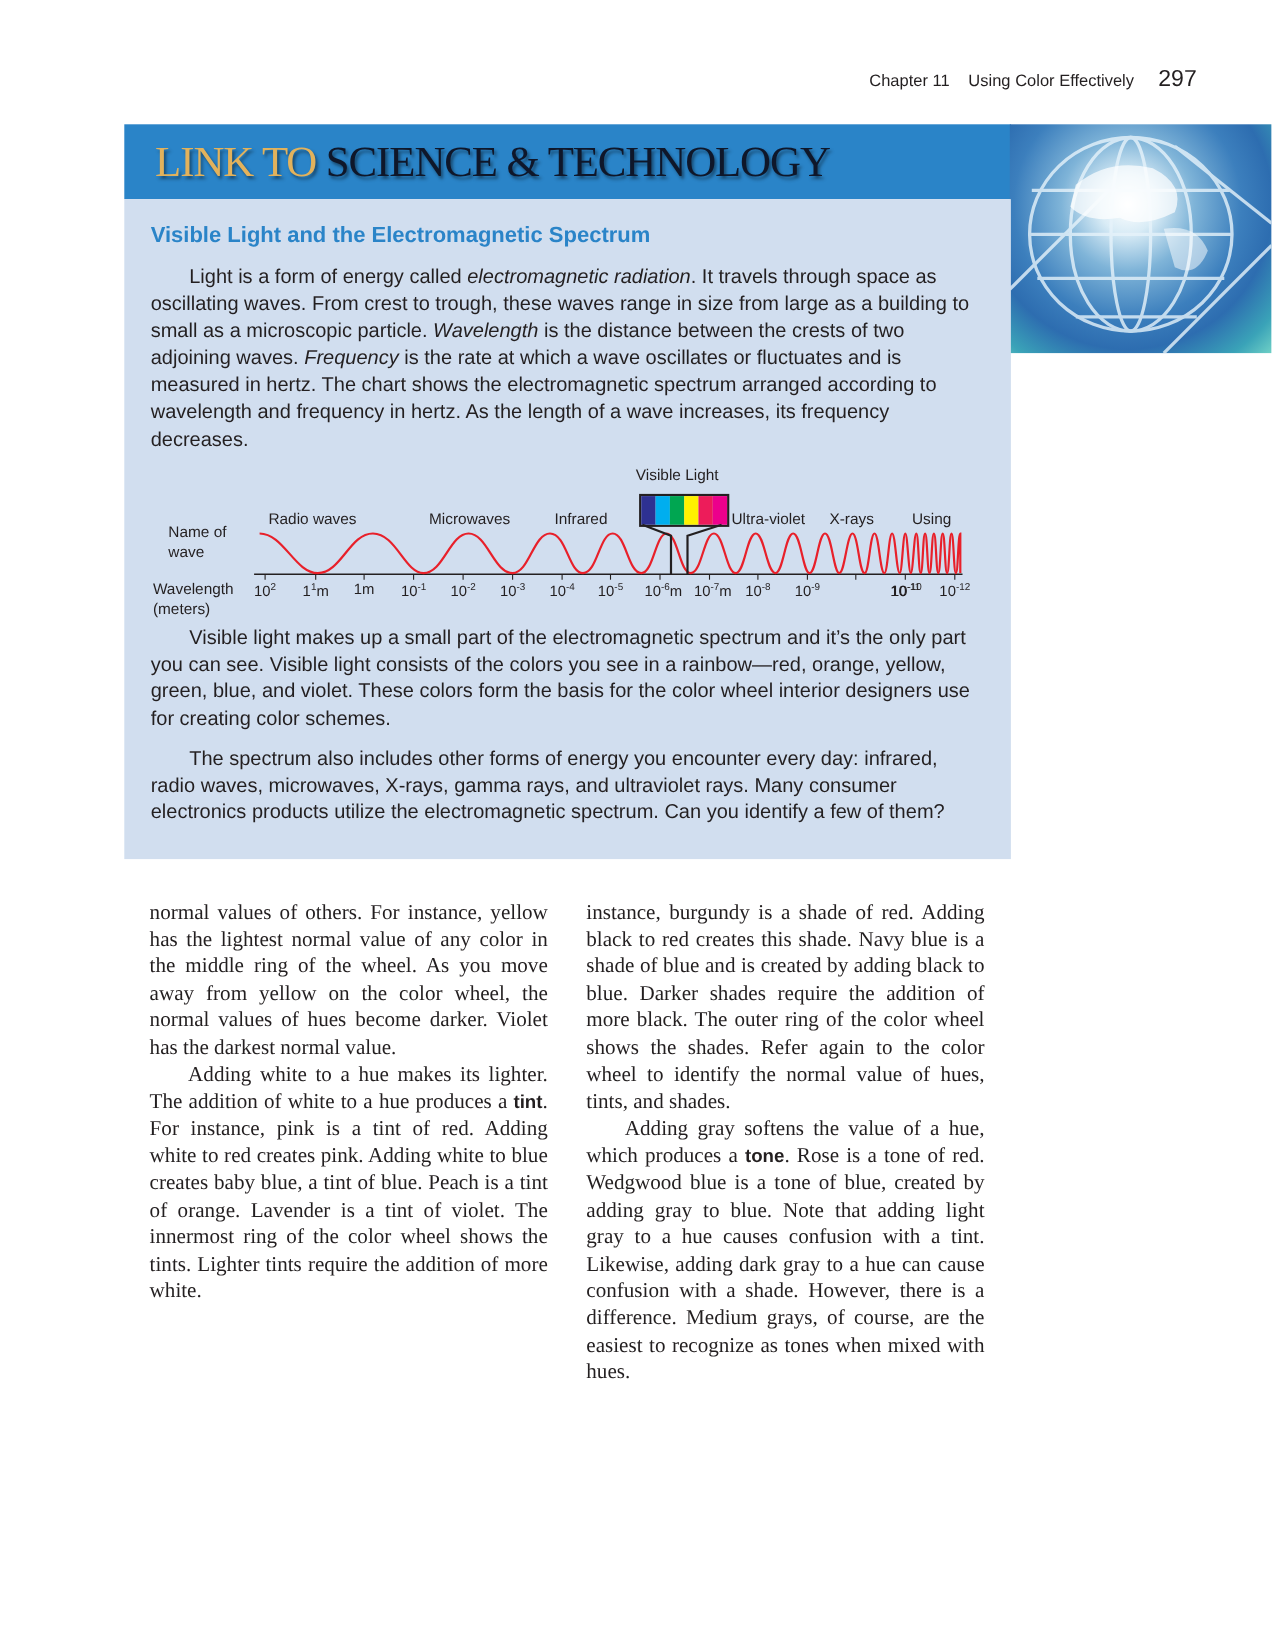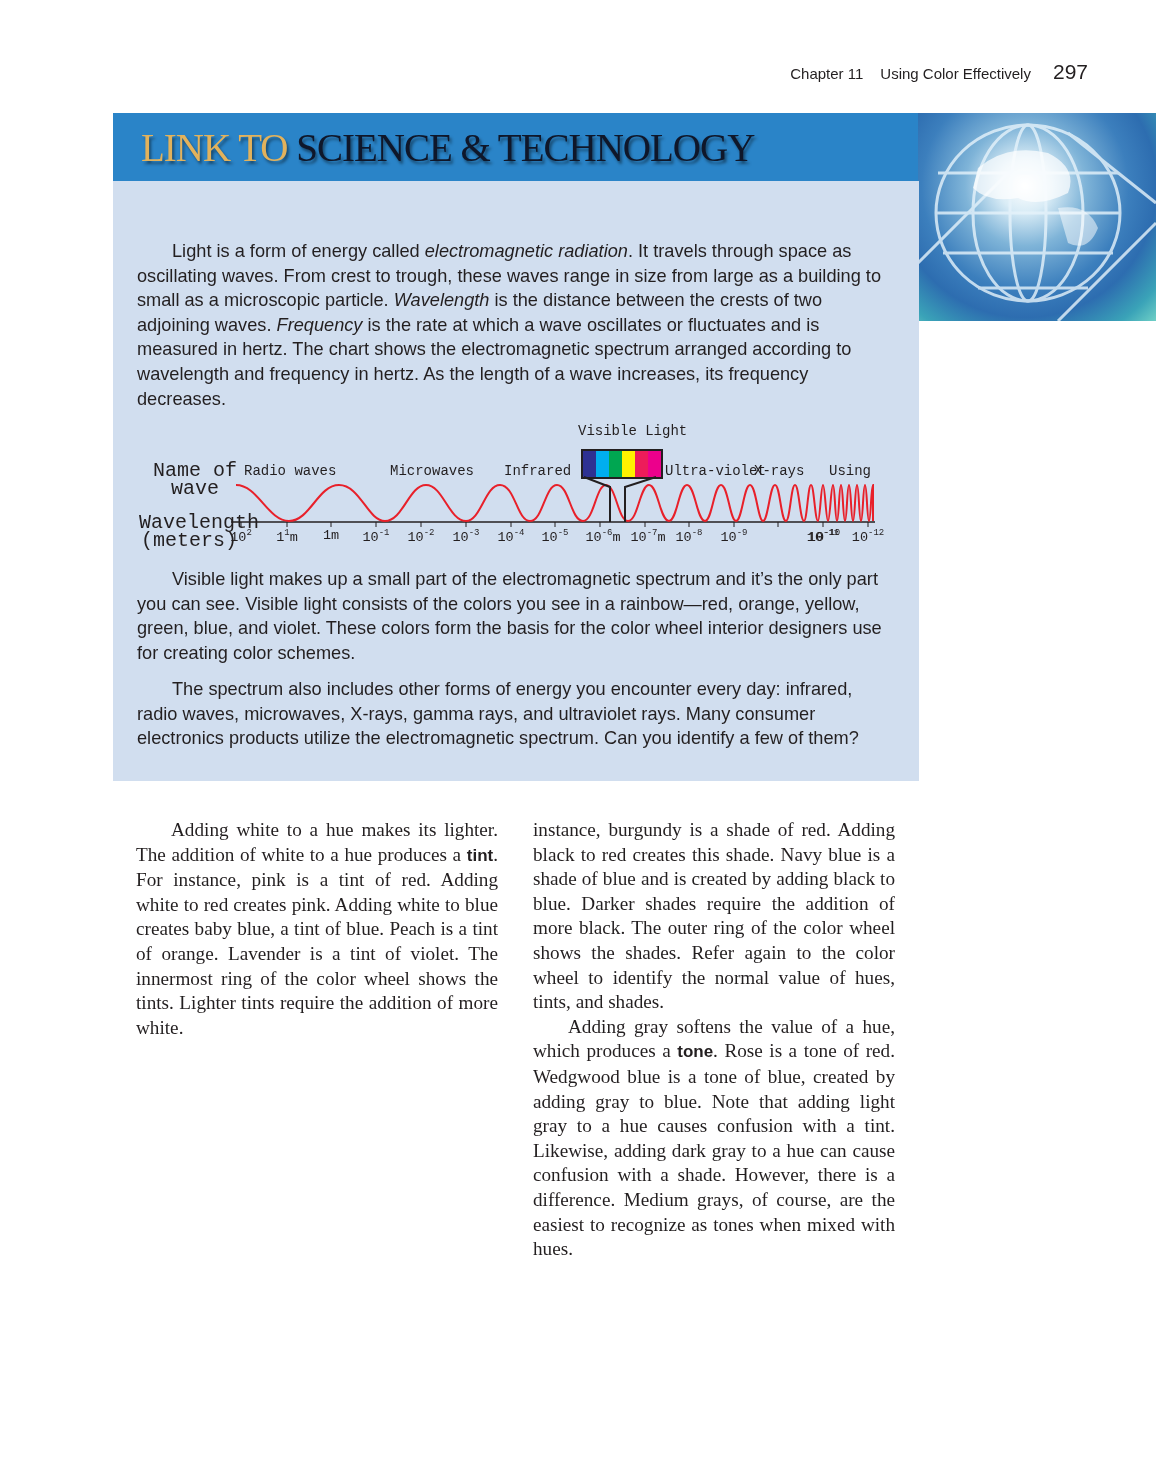--- a/index.html
+++ b/index.html
@@ -19,23 +19,23 @@
   .globe svg { position:absolute; left:0; top:0; }
 
   .feature-body { position:absolute; left:113px; top:181px; width:806px; height:600px; background:#d1deef; }
   .feature-subhead { position:absolute; left:24px; top:22px; font-size:20px; font-weight:bold; color:#2a84c8; }
   .fb-para { position:absolute; left:24px; width:760px; font-size:18.2px; line-height:24.6px; color:#231f20; text-indent:35px; margin:0; }
   .fb-para i { font-style:italic; }
   .p1 { top:58px; }
   .p2 { top:386px; }
   .p3 { top:496px; }
 
-  .spectrum { position:absolute; left:0; top:240px; width:806px; height:140px;font-family:Liberation Mono, monospace; }
+  .spectrum { position:absolute; left:0; top:240px; width:806px; height:140px; }
   .spectrum .lbl { position:absolute; font-size:14px; color:#231f20; white-space:nowrap; }
-  .spectrum .row-lbl { position:absolute; font-size:20px; text-align:center; line-height:18px; }
+  .spectrum .row-lbl { position:absolute; font-size:14px; text-align:left; line-height:18px;margin-top:12px; }
   .spectrum .tick { position:absolute; font-size:13.5px; white-space:nowrap; transform:translateX(-50%); }
   .spectrum .tick sup { font-size:9px; vertical-align:6px; }
   .spectrum .vis-box { position:absolute; left:468px; top:28px; width:78px; height:26px; border:2px solid #231f20; display:flex; }
   .spectrum .vis-box span { flex:1; height:100%; }
 
   .body-col { position:absolute; top:818px; width:362px; font-family:"Liberation Serif", serif; font-size:19.2px; line-height:24.6px; color:#231f20; text-align:justify; }
   .body-col p { margin:0; text-indent:35px; }
   .body-col p.cont { text-indent:0; }
   .body-col b { font-family:"Liberation Sans", sans-serif; font-weight:bold; font-size:17px; }
   .col-left { left:136px; }
@@ -70,20 +70,21 @@
       <line x1="0" y1="150" x2="90" y2="60"></line>
       <line x1="140" y1="208" x2="238" y2="110"></line>
       <line x1="150" y1="20" x2="238" y2="90"></line>
     </g>
     <path d="M60 55 Q90 30 130 40 Q160 55 150 80 Q120 95 100 85 Q70 90 55 75 Z" fill="#ffffff" opacity="0.7"></path>
     <path d="M140 95 Q170 90 180 115 Q170 140 150 130 Z" fill="#ffffff" opacity="0.5"></path>
   </svg>
 </div>
 
 <div class="feature-body">
+  <div class="feature-subhead">Visible Light and the Electromagnetic Spectrum</div>
 
   <p class="fb-para p1"><span>Light is a form of energy called </span><i>electromagnetic radiation</i><span>. It travels through space as oscillating waves. From crest to trough, these waves range in size from large as a building to small as a microscopic particle. </span><i>Wavelength</i><span> is the distance between the crests of two adjoining waves. </span><i>Frequency</i><span> is the rate at which a wave oscillates or fluctuates and is measured in hertz. The chart shows the electromagnetic spectrum arranged according to wavelength and frequency in hertz. As the length of a wave increases, its frequency decreases.</span></p>
 
   <div class="spectrum">
     <div class="lbl" style="left:465px; top:2px;">Visible Light</div>
     <div class="vis-box">
       <span style="background:#2e3192"></span>
       <span style="background:#00aeef"></span>
       <span style="background:#00a651"></span>
       <span style="background:#fff200"></span>
@@ -161,19 +162,20 @@
     <div class="tick" style="left:665px; top:107px;margin-left:46px;"><span>10</span><sup>-10</sup></div>
     <div class="tick" style="left:710px; top:107px;"><span>10</span><sup>-11</sup></div>
     <div class="tick" style="left:755px; top:107px;"><span>10</span><sup>-12</sup></div>
   </div>
 
   <p class="fb-para p2">Visible light makes up a small part of the electromagnetic spectrum and it’s the only part you can see. Visible light consists of the colors you see in a rainbow—red, orange, yellow, green, blue, and violet. These colors form the basis for the color wheel interior designers use for creating color schemes.</p>
   <p class="fb-para p3">The spectrum also includes other forms of energy you encounter every day: infrared, radio waves, microwaves, X-rays, gamma rays, and ultraviolet rays. Many consumer electronics products utilize the electromagnetic spectrum. Can you identify a few of them?</p>
 </div>
 
 <div class="body-col col-left">
+  <p class="cont">normal values of others. For instance, yellow has the lightest normal value of any color in the middle ring of the wheel. As you move away from yellow on the color wheel, the normal values of hues become darker. Violet has the darkest normal value.</p>
   <p><span>Adding white to a hue makes its lighter. The addition of white to a hue produces a </span><b>tint</b><span>. For instance, pink is a tint of red. Adding white to red creates pink. Adding white to blue creates baby blue, a tint of blue. Peach is a tint of orange. Lavender is a tint of violet. The innermost ring of the color wheel shows the tints. Lighter tints require the addi­tion of more white.</span></p>
 </div>
 
 <div class="body-col col-right">
   <p class="cont">instance, burgundy is a shade of red. Adding black to red creates this shade. Navy blue is a shade of blue and is created by adding black to blue. Darker shades require the addition of more black. The outer ring of the color wheel shows the shades. Refer again to the color wheel to identify the normal value of hues, tints, and shades.</p>
   <p><span>Adding gray softens the value of a hue, which produces a </span><b>tone</b><span>. Rose is a tone of red. Wedgwood blue is a tone of blue, created by adding gray to blue. Note that adding light gray to a hue causes confusion with a tint. Likewise, adding dark gray to a hue can cause confusion with a shade. However, there is a difference. Medium grays, of course, are the easiest to recognize as tones when mixed with hues.</span></p>
 </div>
 
 </body></html>

